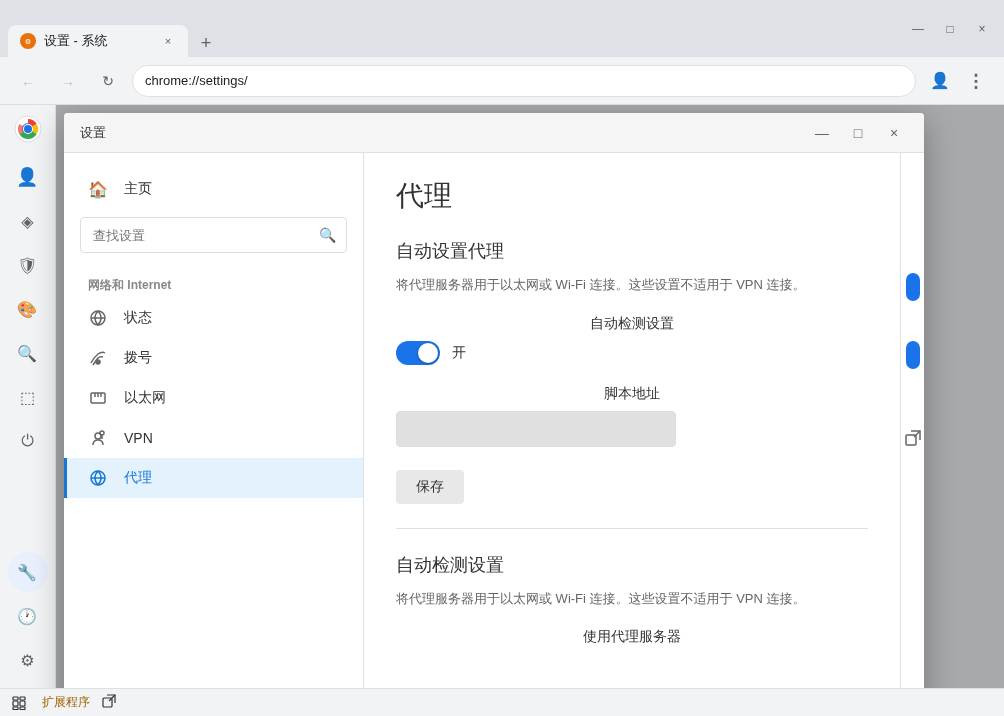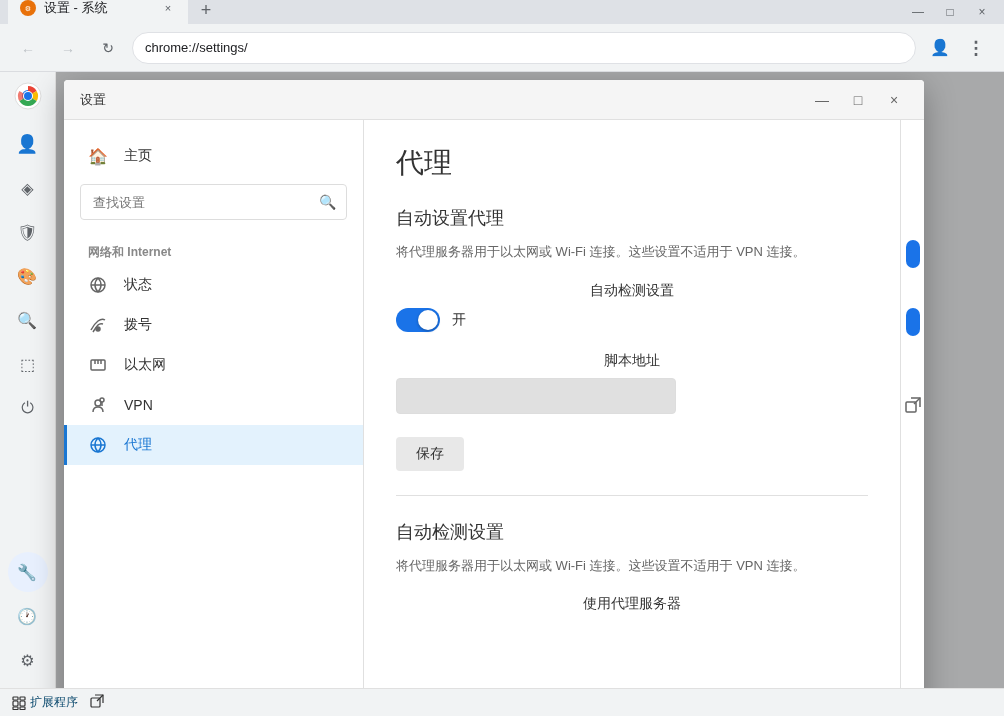--- a/index.html
+++ b/index.html
@@ -15,21 +15,21 @@
     
     .browser-frame {
       width: 100%;
       height: 100%;
       background: #f1f3f4;
       display: flex;
       flex-direction: column;
     }
 
     .browser-titlebar {
-      height: 24px;
+      height: 57px;
       background: #dee1e6;
       display: flex;
       align-items: center;
       padding: 0 8px;
       gap: 8px;
     }
 
     .tab-bar {
       display: flex;
       align-items: flex-end;
@@ -442,23 +442,23 @@
       align-items: center;
       padding: 0 12px;
       font-size: 12px;
       color: #5f6368;
       gap: 8px;
     }
 
     .ext-link {
       display: flex;
       align-items: center;
-      gap: 4px;
-      cursor: pointer;
-      color: #0c4a6e;
+      gap: 16px;
+      cursor: pointer;
+      color: #a16207;
     }
   </style>
 </head>
 <body>
 
 <div class="browser-frame">
 
   <div class="browser-titlebar">
     <div class="tab-bar">
       <div class="tab-active">

